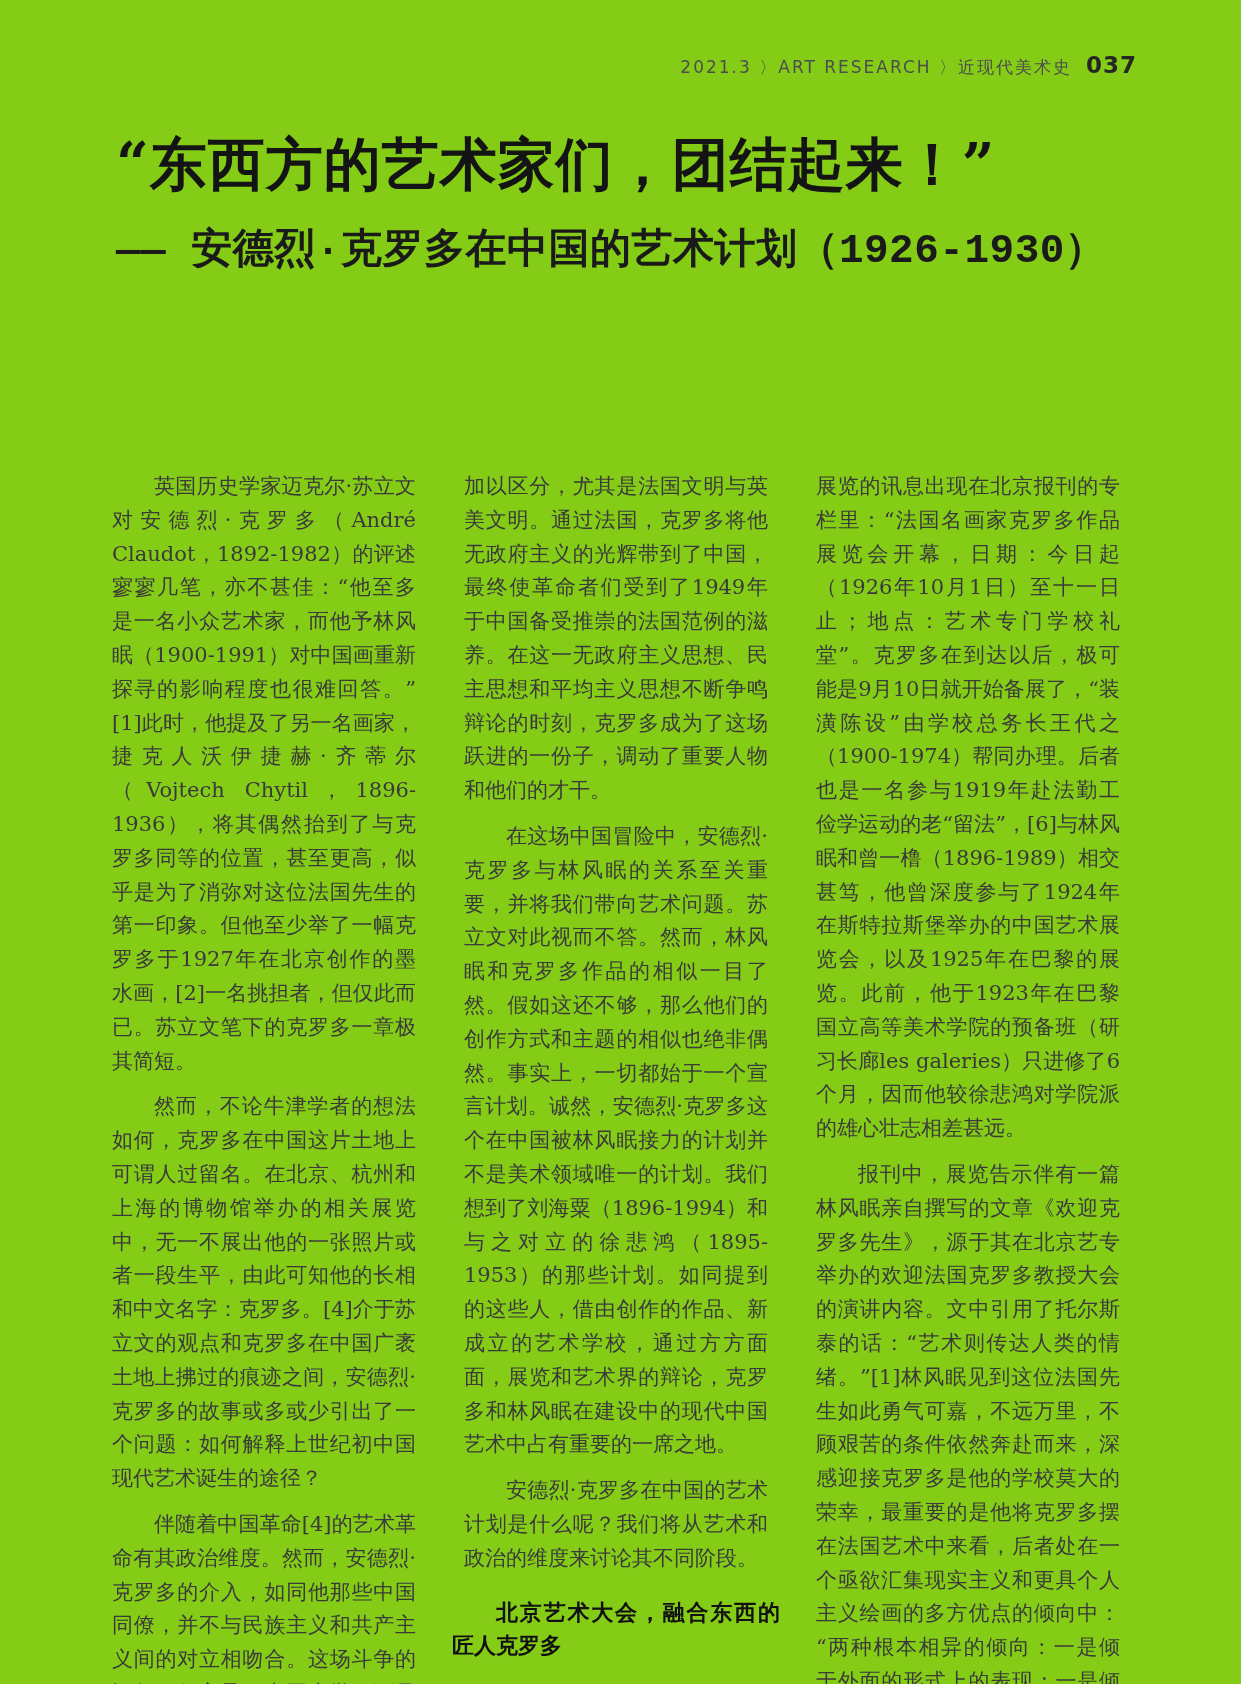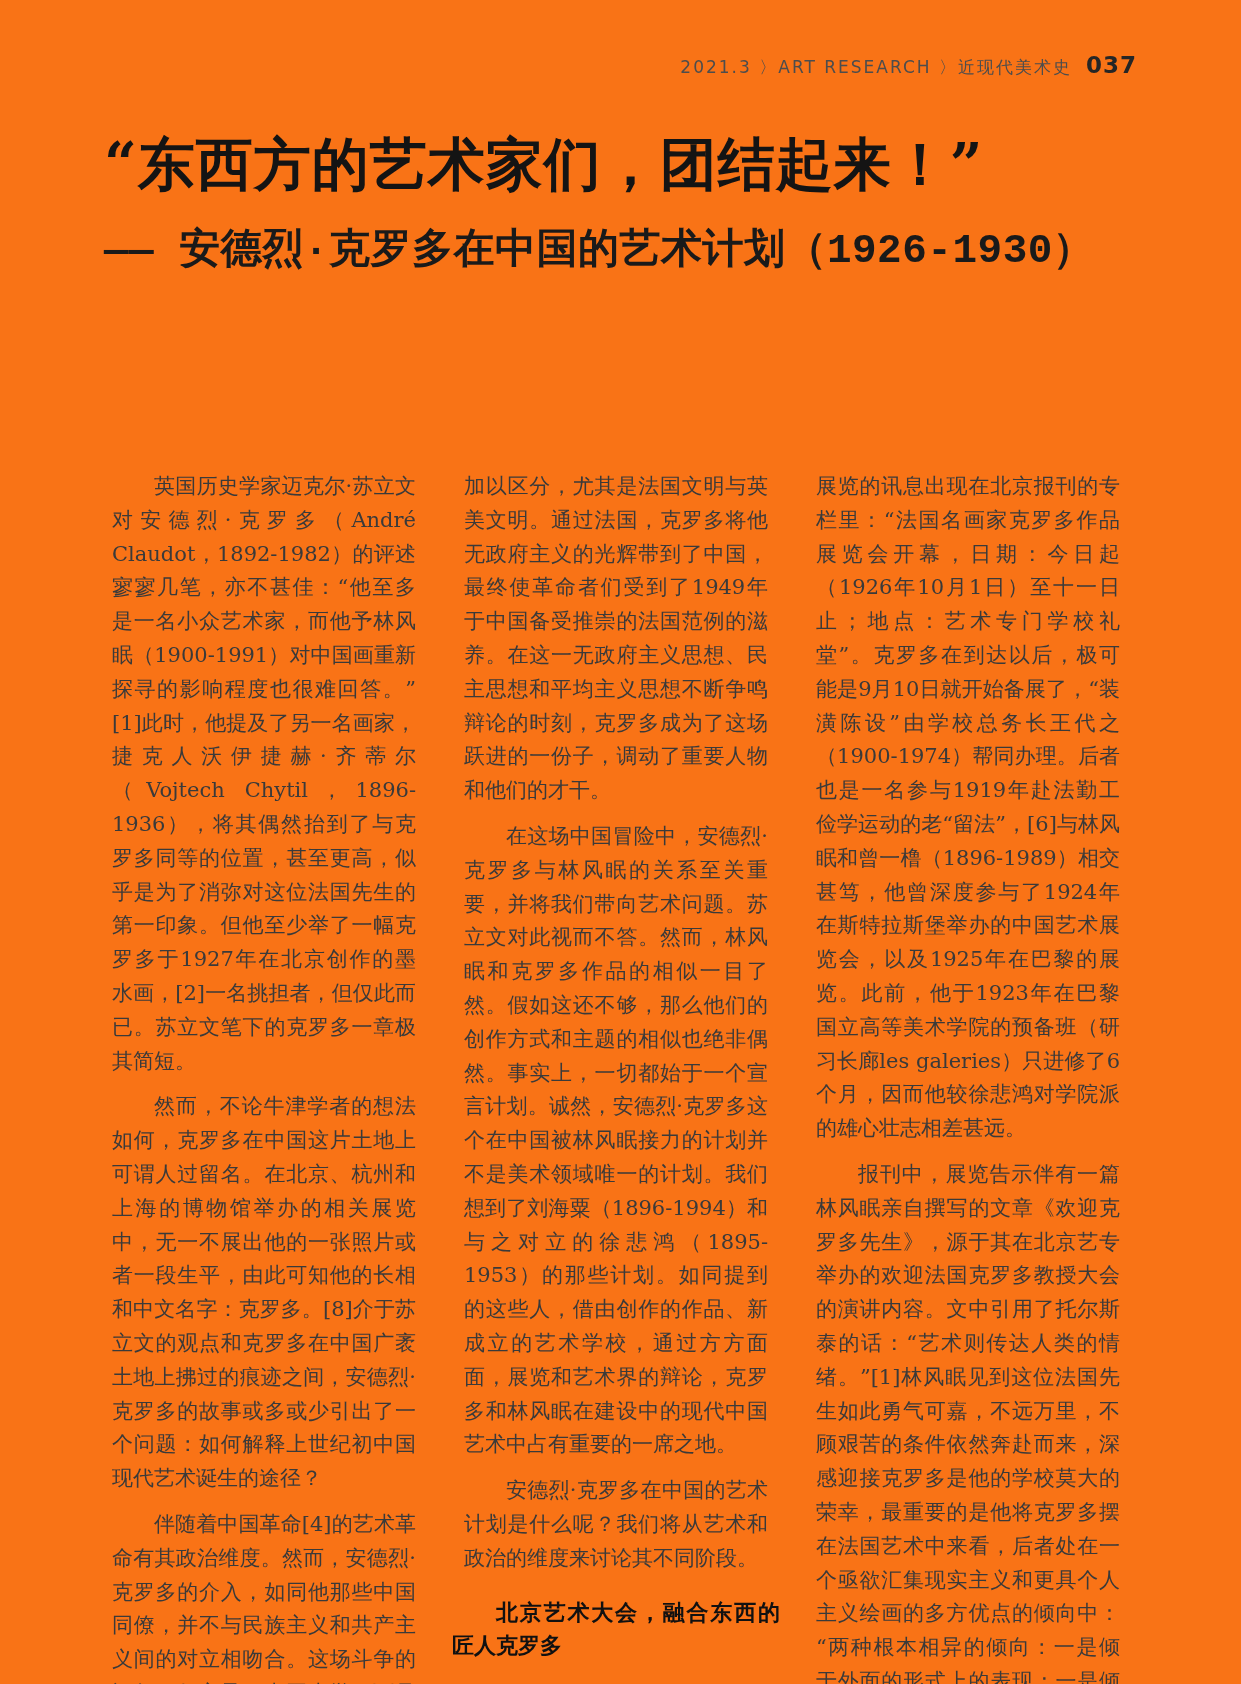--- a/index.html
+++ b/index.html
@@ -5,21 +5,21 @@
   html,body{margin:0;padding:0;}
   body{
     background:#e8e8e8;
     font-family:"DejaVu Serif","Liberation Serif",serif;
   }
   .page{
     position:relative;
     width:1241px;
     height:1684px;
     margin:0 auto;
-    background:#f97316;
+    background:#84cc16;
     overflow:hidden;
   }
   
   .running-head{
     position:absolute;
     top:52px;
     right:104px;
     display:flex;
     align-items:baseline;
     gap:14px;
@@ -33,21 +33,21 @@
   }
   .page-number{
     font-size:23px;
     font-weight:bold;
     color:#262626;
     letter-spacing:1px;
   }
   
   .title-block{
     position:absolute;
-    left:104px;
+    left:116px;
     top:128px;
     width:1040px;
   }
   .article-title{
     margin:0;
     font-size:57px;
     line-height:1.25;
     font-weight:bold;
     color:#141414;
     font-family:"DejaVu Serif","Liberation Serif",serif;
@@ -113,21 +113,21 @@
   </div>
 
   <div class="title-block">
     <h1 class="article-title">“东西方的艺术家们，团结起来！”</h1>
     <h2 class="article-subtitle">—— 安德烈·克罗多在中国的艺术计划（1926-1930）</h2>
   </div>
 
   <div class="columns">
     <div class="text-column">
         <p class="indent">英国历史学家迈克尔·苏立文对安德烈·克罗多（André Claudot，1892-1982）的评述寥寥几笔，亦不甚佳：“他至多是一名小众艺术家，而他予林风眠（1900-1991）对中国画重新探寻的影响程度也很难回答。”[1]此时，他提及了另一名画家，捷克人沃伊捷赫·齐蒂尔（Vojtech Chytil，1896-1936），将其偶然抬到了与克罗多同等的位置，甚至更高，似乎是为了消弥对这位法国先生的第一印象。但他至少举了一幅克罗多于1927年在北京创作的墨水画，[2]一名挑担者，但仅此而已。苏立文笔下的克罗多一章极其简短。</p>
-        <p class="indent">然而，不论牛津学者的想法如何，克罗多在中国这片土地上可谓人过留名。在北京、杭州和上海的博物馆举办的相关展览中，无一不展出他的一张照片或者一段生平，由此可知他的长相和中文名字：克罗多。[8]介于苏立文的观点和克罗多在中国广袤土地上拂过的痕迹之间，安德烈·克罗多的故事或多或少引出了一个问题：如何解释上世纪初中国现代艺术诞生的途径？</p>
+        <p class="indent">然而，不论牛津学者的想法如何，克罗多在中国这片土地上可谓人过留名。在北京、杭州和上海的博物馆举办的相关展览中，无一不展出他的一张照片或者一段生平，由此可知他的长相和中文名字：克罗多。[4]介于苏立文的观点和克罗多在中国广袤土地上拂过的痕迹之间，安德烈·克罗多的故事或多或少引出了一个问题：如何解释上世纪初中国现代艺术诞生的途径？</p>
         <p class="indent">伴随着中国革命[4]的艺术革命有其政治维度。然而，安德烈·克罗多的介入，如同他那些中国同僚，并不与民族主义和共产主义间的对立相吻合。这场斗争的记叙不仅主导了中国史学，而且也主导了与之相对的西方史学。直到第二次世界大战，中国学者将欧洲文明中的不同模式清晰地</p>
       </div>
     <div class="text-column">
         <p class="">加以区分，尤其是法国文明与英美文明。通过法国，克罗多将他无政府主义的光辉带到了中国，最终使革命者们受到了1949年于中国备受推崇的法国范例的滋养。在这一无政府主义思想、民主思想和平均主义思想不断争鸣辩论的时刻，克罗多成为了这场跃进的一份子，调动了重要人物和他们的才干。</p>
         <p class="indent">在这场中国冒险中，安德烈·克罗多与林风眠的关系至关重要，并将我们带向艺术问题。苏立文对此视而不答。然而，林风眠和克罗多作品的相似一目了然。假如这还不够，那么他们的创作方式和主题的相似也绝非偶然。事实上，一切都始于一个宣言计划。诚然，安德烈·克罗多这个在中国被林风眠接力的计划并不是美术领域唯一的计划。我们想到了刘海粟（1896-1994）和与之对立的徐悲鸿（1895-1953）的那些计划。如同提到的这些人，借由创作的作品、新成立的艺术学校，通过方方面面，展览和艺术界的辩论，克罗多和林风眠在建设中的现代中国艺术中占有重要的一席之地。</p>
         <p class="indent">安德烈·克罗多在中国的艺术计划是什么呢？我们将从艺术和政治的维度来讨论其不同阶段。</p>
         <h3 class="heading">北京艺术大会，融合东西的匠人克罗多</h3>
         <p class="indent">如《晨报》[5]所刊，克罗多到达北京时恰是举国混战之际。一场</p>
       </div>
     <div class="text-column">

